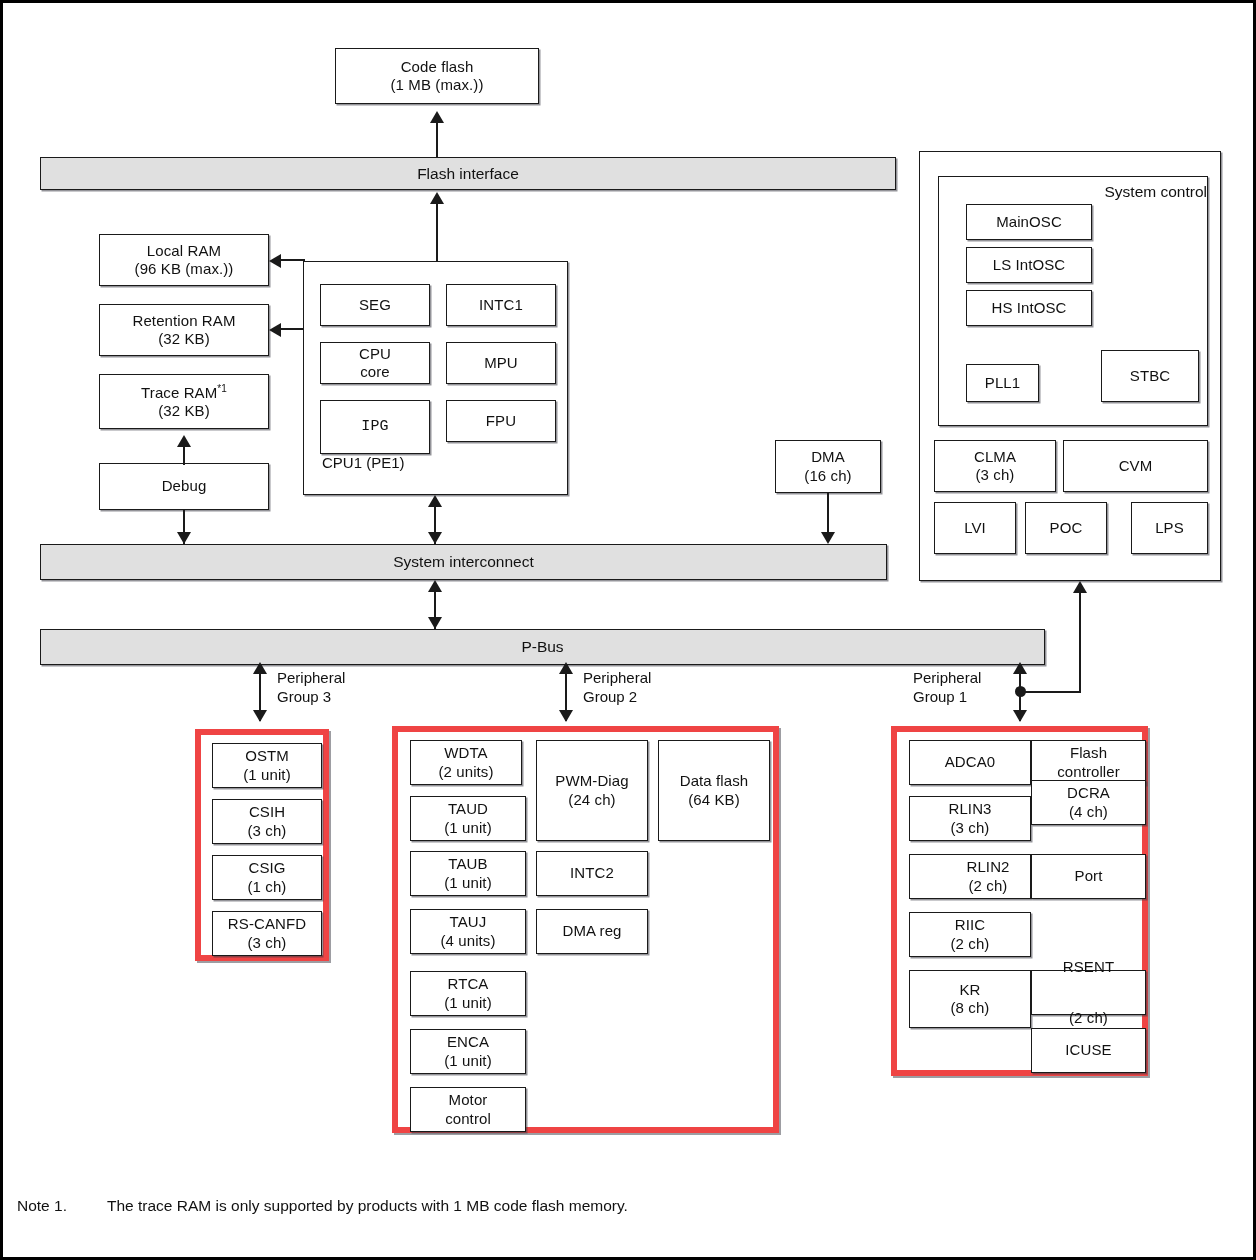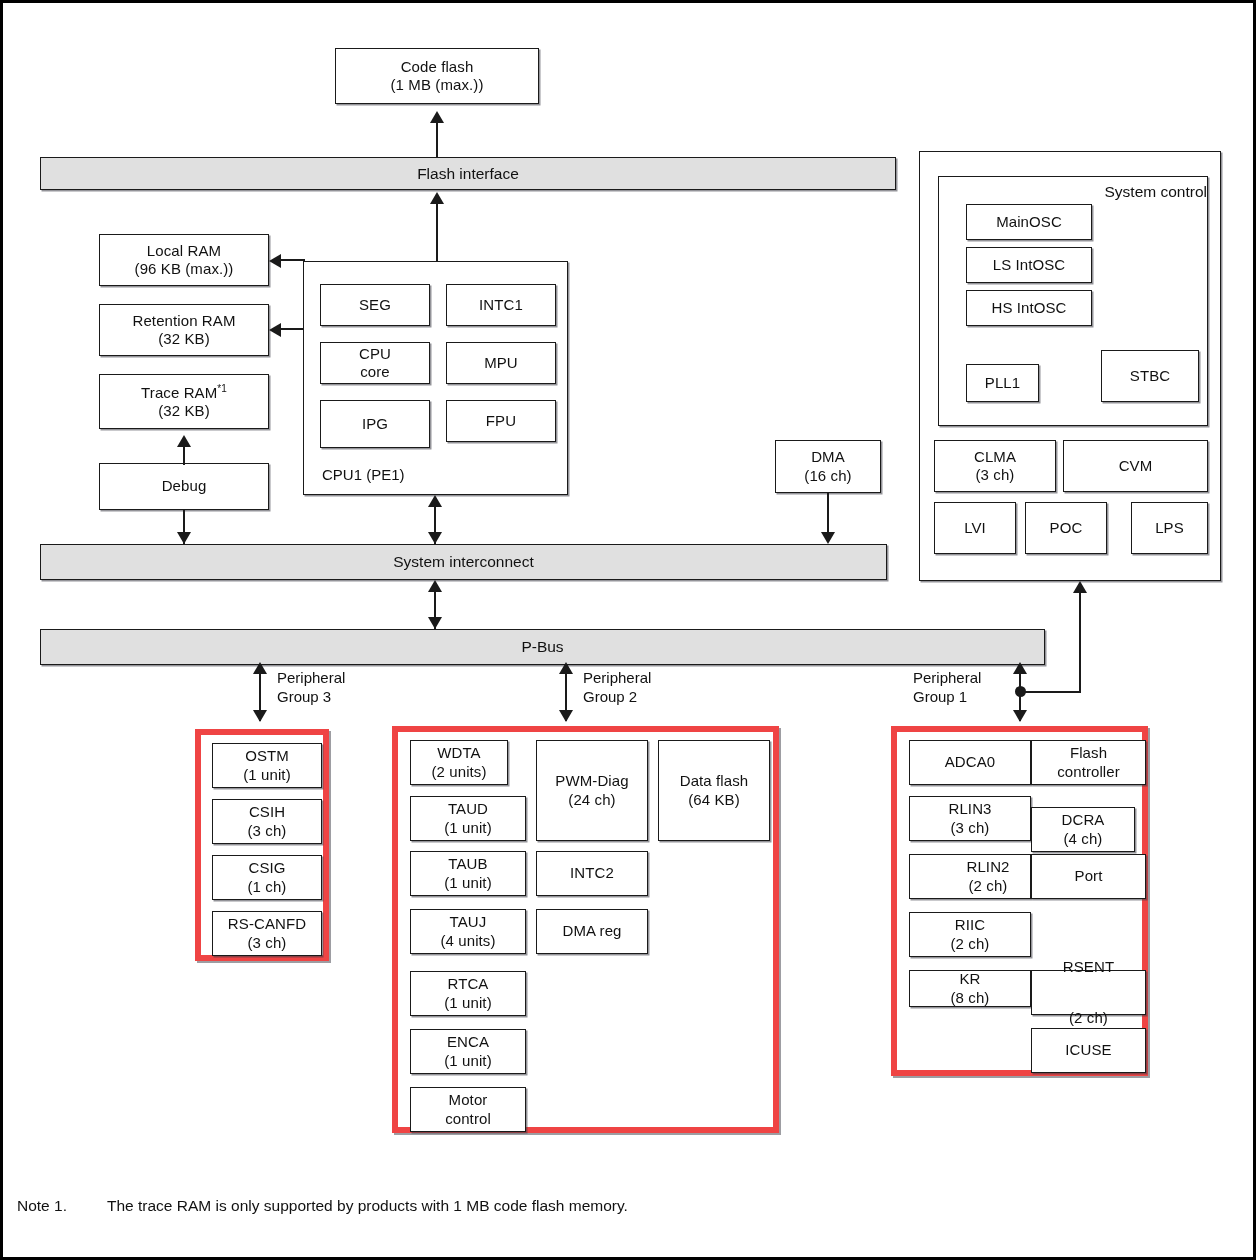--- a/index.html
+++ b/index.html
@@ -134,27 +134,27 @@
     <div class="box" style="left:142px;top:22px;width:110px;height:42px;">
       <span>INTC1</span>
     </div>
     <div class="box" style="left:16px;top:80px;width:110px;height:42px;">
       <span>CPU</span>
       <span class="l2">core</span>
     </div>
     <div class="box" style="left:142px;top:80px;width:110px;height:42px;">
       <span>MPU</span>
     </div>
-    <div class="box" style="left:16px;top:138px;width:110px;height:48px;">
+    <div class="box" style="left:16px;top:138px;width:110px;height:54px;font-family:Liberation Mono, monospace;">
       <span>IPG</span>
     </div>
     <div class="box" style="left:142px;top:138px;width:110px;height:42px;">
       <span>FPU</span>
     </div>
-    <div class="cap" style="left:18px;top:204px;">CPU1 (PE1)</div>
+    <div class="cap" style="left:18px;top:192px;">CPU1 (PE1)</div>
   </div>
 
   <div class="vline" style="left:431px;top:495px;height:46px;"></div>
   <div class="arr-up" style="left:425px;top:492px;"></div>
   <div class="arr-dn" style="left:425px;top:529px;"></div>
 
   <div class="box" style="left:772px;top:437px;width:106px;height:53px;">
     <span>DMA</span>
     <span class="l2">(16 ch)</span>
   </div>
@@ -244,21 +244,21 @@
   </div>
 
   <div class="cap" style="left:580px;top:666px;">Peripheral
 Group 2</div>
   <div class="vline" style="left:562px;top:666px;height:52px;"></div>
   <div class="arr-up" style="left:556px;top:659px;"></div>
   <div class="arr-dn" style="left:556px;top:707px;"></div>
 
   <div class="group" style="left:389px;top:723px;width:387px;height:407px;">
 
-    <div class="box" style="left:12px;top:8px;width:98px;height:45px;">
+    <div class="box" style="left:12px;top:8px;width:112px;height:45px;">
       <span>WDTA</span>
       <span class="l2">(2 units)</span>
     </div>
     <div class="box" style="left:12px;top:64px;width:116px;height:45px;">
       <span>TAUD</span>
       <span class="l2">(1 unit)</span>
     </div>
     <div class="box" style="left:12px;top:119px;width:116px;height:45px;">
       <span>TAUB</span>
       <span class="l2">(1 unit)</span>
@@ -313,30 +313,30 @@
       <span class="l2">(3 ch)</span>
     </div>
     <div class="box" style="left:12px;top:122px;width:122px;height:45px;padding-left:36px;">
       <span>RLIN2</span>
       <span class="l2">(2 ch)</span>
     </div>
     <div class="box" style="left:12px;top:180px;width:122px;height:45px;">
       <span>RIIC</span>
       <span class="l2">(2 ch)</span>
     </div>
-    <div class="box" style="left:12px;top:238px;width:122px;height:37px;">
+    <div class="box" style="left:12px;top:238px;width:122px;height:58px;">
       <span>KR</span>
       <span class="l2">(8 ch)</span>
     </div>
 
     <div class="box" style="left:134px;top:8px;width:115px;height:45px;">
       <span>Flash</span>
       <span class="l2">controller</span>
     </div>
-    <div class="box" style="left:134px;top:75px;width:104px;height:45px;">
+    <div class="box" style="left:134px;top:48px;width:115px;height:45px;">
       <span>DCRA</span>
       <span class="l2">(4 ch)</span>
     </div>
     <div class="box" style="left:134px;top:122px;width:115px;height:45px;">
       <span>Port</span>
     </div>
     <div class="box" style="left:134px;top:238px;width:115px;height:45px;gap:32px;">
       <span>RSENT</span>
       <span class="l2">(2 ch)</span>
     </div>

